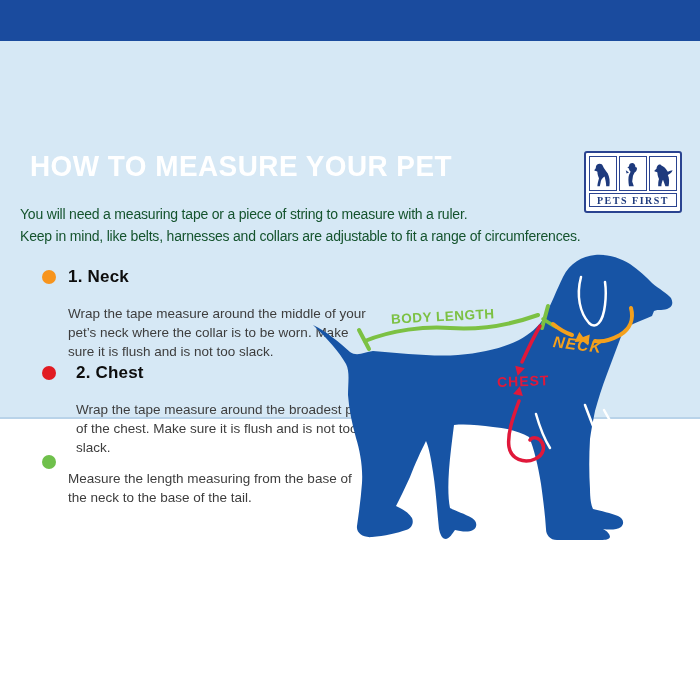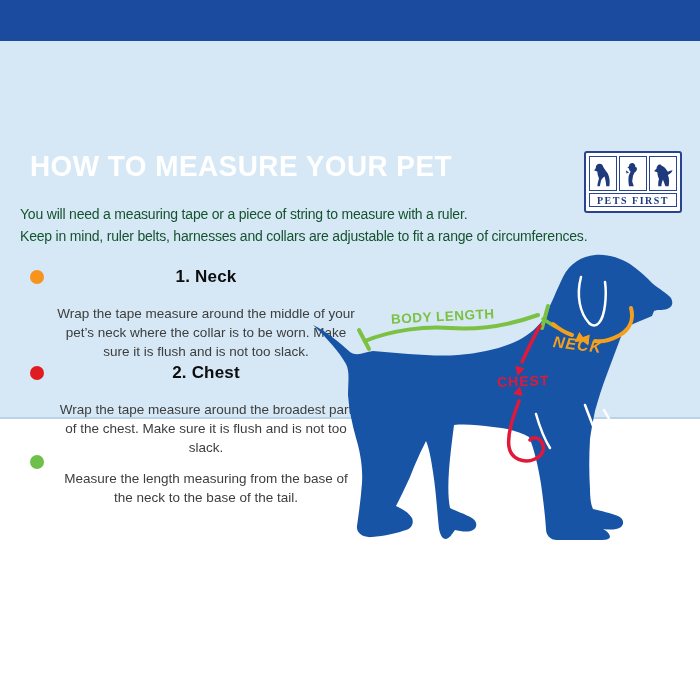--- a/index.html
+++ b/index.html
@@ -7,22 +7,22 @@
           font-family:"Liberation Sans",sans-serif;}
   .card{position:absolute;left:0;top:140;width:700px;height:417px;background:#d6e8f5;
         border-bottom:2px solid #b9d3e9;}
   .header-bar{position:absolute;left:0;top:145;width:700px;height:41px;background:#1a4b9e;}
   .header-title{position:absolute;left:30px;top:147px;height:38px;line-height:38px;margin:0;
         color:#ffffff;font-size:30px;font-weight:bold;letter-spacing:.5px;
         transform:scaleX(.93);transform-origin:left center;white-space:nowrap;}
   .intro{position:absolute;left:20px;top:203px;color:#14532d;font-size:14px;
         letter-spacing:-.2px;line-height:22px;white-space:nowrap;}
   .steps{position:absolute;left:26px;top:267px;width:330px;}
-  .step{position:absolute;left:4px;display:flex;align-items:flex-start;text-align:center;}
-  .step-1{top:0;} .step-2{top:96px;} .step-3{top:185px;}
+  .step{position:absolute;left:16px;display:flex;align-items:flex-start;}
+  .step-1{top:0;} .step-2{top:96px;gap:8px;} .step-3{top:185px;}
   .bullet{width:14px;height:14px;border-radius:50%;margin-top:3px;flex:0 0 14px;}
   .bullet-1{background:#f7941d;} .bullet-2{background:#e11b22;} .bullet-3{background:#6fc04b;}
   .step-body{margin-left:12px;}
   .step-title{font-size:17px;font-weight:bold;color:#0d0d0d;letter-spacing:.2px;}
   .step-desc{margin-top:17px;width:300px;font-size:13.5px;line-height:19px;color:#3d3d3d;}
   .diagram-svg{position:absolute;left:0;top:0;width:700px;height:700px;}
   .lbl{position:absolute;font-weight:bold;white-space:nowrap;}
   .lbl-bodylength{left:391px;top:309px;font-size:13.5px;color:#7cc143;
         letter-spacing:.5px;transform:rotate(-3deg);}
   .lbl-neck{left:553px;top:336px;font-size:16px;color:#f4a01c;font-style:italic;
@@ -43,21 +43,21 @@
 
 <div class="canvas">
 
   <div class="card"></div>
 
   <div class="header-bar"></div>
   <h1 class="header-title">HOW TO MEASURE YOUR PET</h1>
 
   <div class="intro">
     <div>You will need a measuring tape or a piece of string to measure with a ruler.</div>
-    <div>Keep in mind, ruler belts, harnesses and collars are adjustable to fit a range of circumferences.</div>
+    <div>Keep in mind, like belts, harnesses and collars are adjustable to fit a range of circumferences.</div>
   </div>
 
   <div class="steps">
     <div class="step step-1">
       <div class="bullet bullet-1"></div>
       <div class="step-body">
         <div class="step-title">1. Neck</div>
         <div class="step-desc">Wrap the tape measure around the middle of your pet’s neck where the collar is to be worn. Make sure it is flush and is not too slack.</div>
       </div>
     </div>

